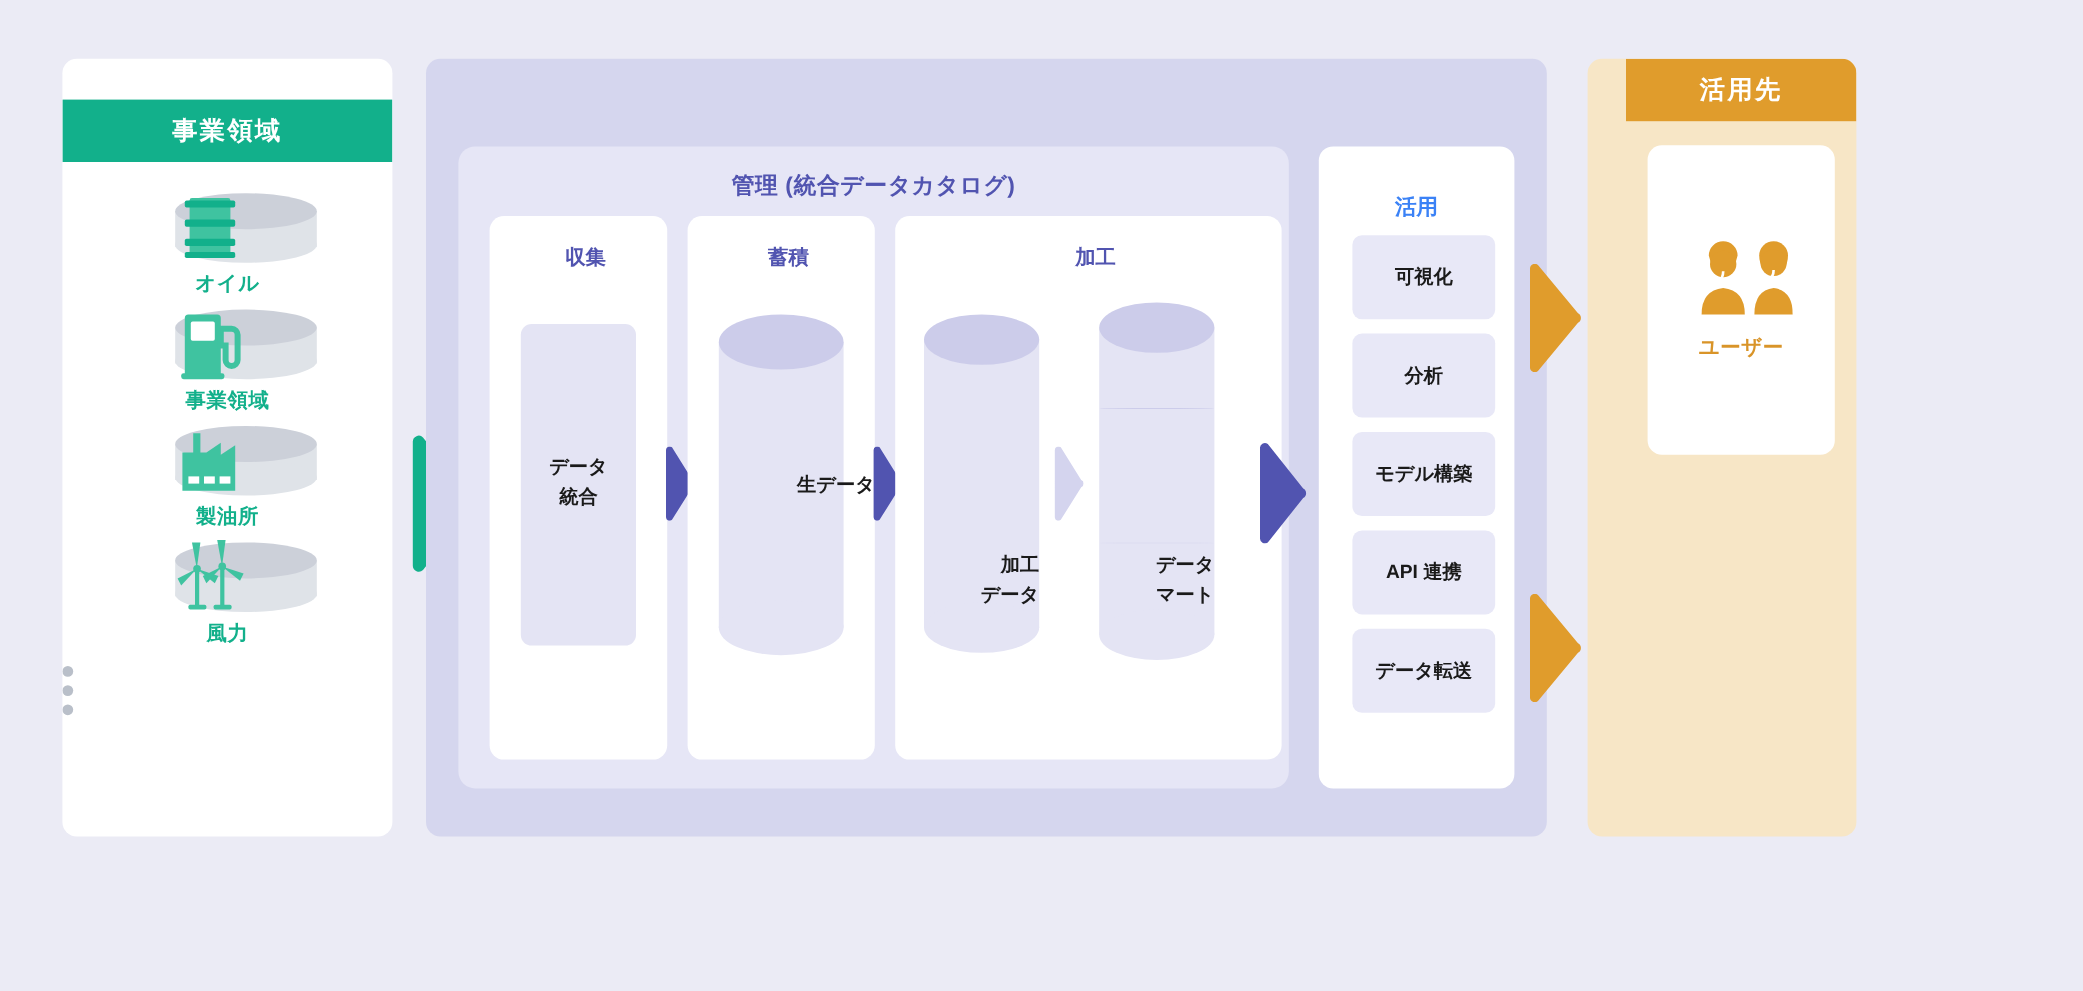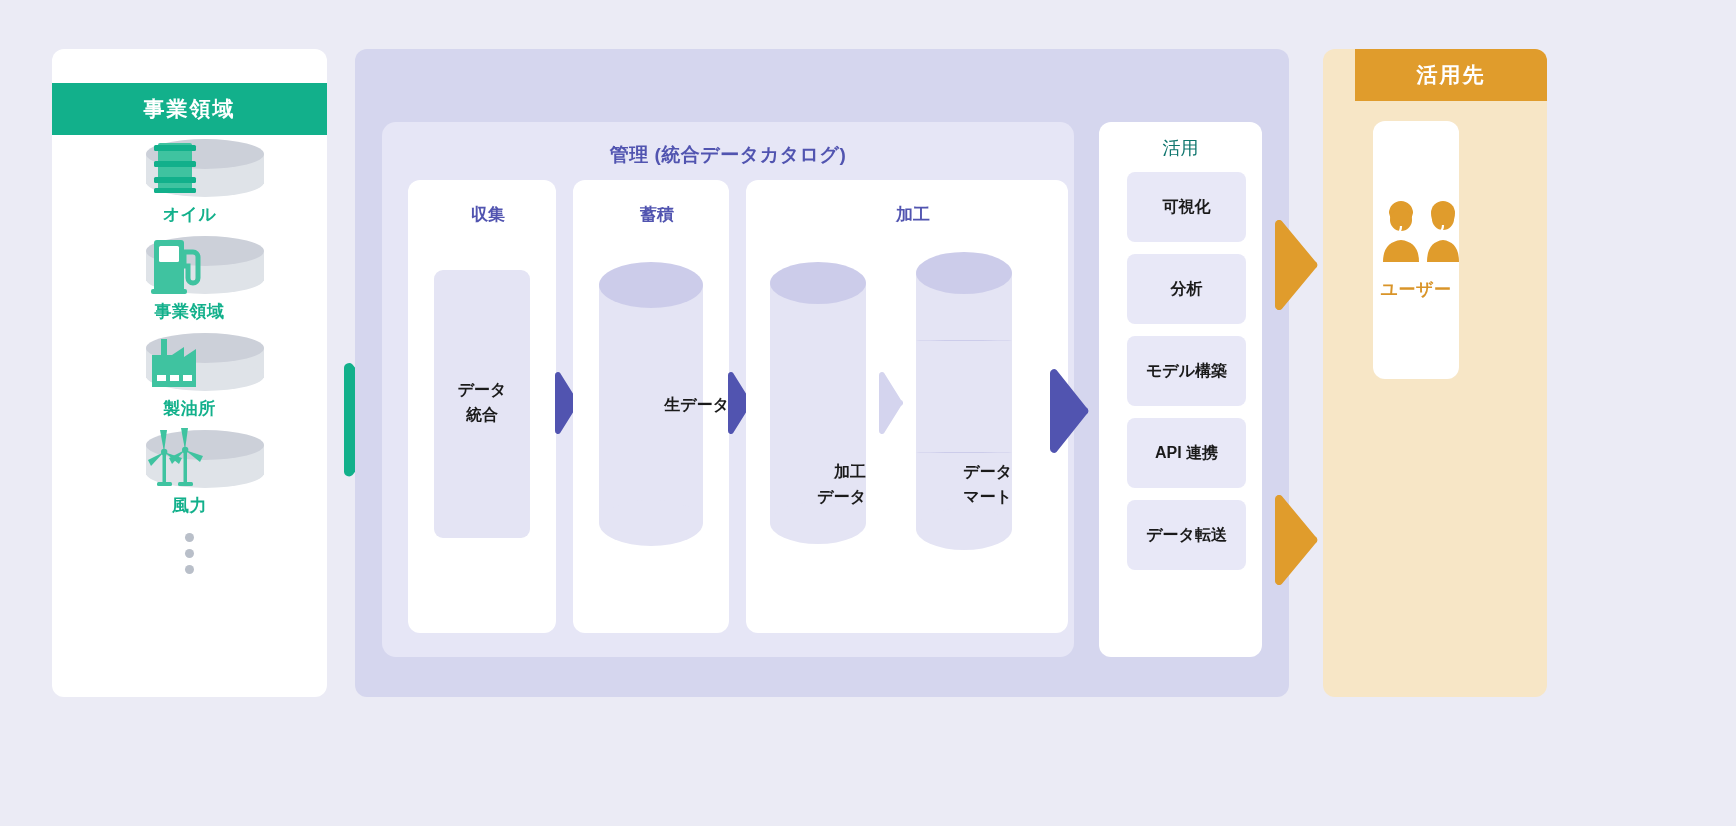--- a/index.html
+++ b/index.html
@@ -15,21 +15,21 @@
   .left-panel{
     position:absolute;left:52px;top:49px;width:275px;height:648px;
     background:#ffffff;border-radius:12px;overflow:hidden;
     display:flex;flex-direction:column;
   }
   .left-header{
     height:52px;background:#12b08b;color:#fff;
     display:flex;align-items:center;justify-content:center;
     font-size:21px;font-weight:bold;letter-spacing:2px;margin-top:34px;
   }
-  .left-body{flex:1;display:flex;flex-direction:column;align-items:center;}
+  .left-body{flex:1;display:flex;flex-direction:column;align-items:flex-start;padding-top:22px;}
   .biz-item{width:100%;display:flex;flex-direction:column;align-items:center;margin-bottom:6px;}
   .biz-visual{position:relative;width:172px;height:66px;}
   .disk{
     position:absolute;right:12px;top:4px;width:118px;height:58px;
   }
   .disk .disk-top{
     position:absolute;left:0;top:0;width:118px;height:30px;border-radius:50%;
     background:#ccd0d9;
   }
   .disk .disk-side{
@@ -103,39 +103,39 @@
   .cyl-label{
     position:absolute;left:0;width:100%;text-align:right;z-index:5;
     color:#1a1a1a;font-size:16px;font-weight:bold;line-height:1.55;
   }
 
   
   .util-card{
     position:absolute;left:744px;top:73px;width:163px;height:535px;
     background:#ffffff;border-radius:12px;
   }
-  .util-title{text-align:center;color:#0f766e;font-size:18px;font-weight:normal;padding-top:14px;}
+  .util-title{text-align:center;color:#3b82f6;font-size:18px;font-weight:bold;padding-top:38px;}
   .util-list{padding:12px 16px 0 28px;display:flex;flex-direction:column;gap:12px;}
   .util-item{
     height:70px;background:#e8e8f7;border-radius:8px;
     display:flex;align-items:center;justify-content:center;
     color:#1a1a1a;font-size:16px;font-weight:bold;white-space:nowrap;
   }
 
   
   .right-panel{
     position:absolute;left:1323px;top:49px;width:192px;height:648px;
     background:#f7e6c6;border-radius:12px;overflow:hidden;padding-left:32px;
   }
   .right-header{
     height:52px;background:#e09c2c;color:#fff;
     display:flex;align-items:center;justify-content:center;
     font-size:21px;font-weight:bold;letter-spacing:2px;
   }
-  .right-body{padding:20px 18px;display:flex;flex-direction:row;gap:18px;}
+  .right-body{padding:20px 18px;display:flex;flex-direction:column;gap:18px;}
   .dest-card{
     background:#fff;border-radius:12px;height:258px;
     display:flex;flex-direction:column;align-items:center;justify-content:center;gap:14px;
   }
   .dest-label{color:#d99428;font-size:17px;font-weight:bold;letter-spacing:0.5px;}
 </style>
 </head>
 <body>
 
 <div class="stage">

